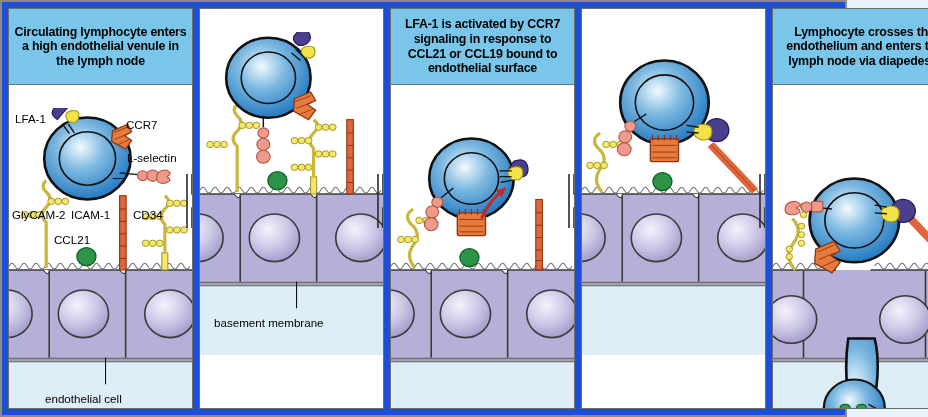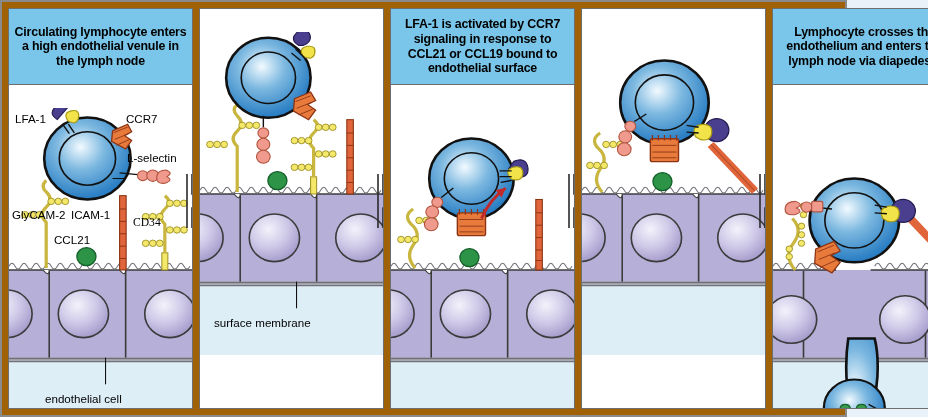--- a/index.html
+++ b/index.html
@@ -5,21 +5,21 @@
   html,body{margin:0;padding:0;}
   body{
     width:928px;height:417px;overflow:hidden;
     background:#e8f2f8;
     font-family:"Liberation Sans", sans-serif;
   }
   .figure{
     position:relative;width:847px;height:417px;
     box-sizing:border-box;
     border:2px solid #8a8a8a;
-    background:#a16207;
+    background:#1d4ed8;
   }
   .panels{
     position:absolute;inset:0;
     display:flex;
   }
   .panel{
     position:relative;
     width:185px;
     flex:0 0 185px;
     box-sizing:border-box;
@@ -198,26 +198,26 @@
           </g>
 
           <g stroke="#111" stroke-width="1.1" fill="none">
             <path d="M103,74 L116,74"></path>
             <path d="M96,262 L96,290"></path>
           </g>
         </svg>
         </div>
 
         <span class="lbl" style="left:6px;top:4px;">LFA-1</span>
-        <span class="lbl" style="left:117px;top:4px;text-align:center;">CCR7</span>
+        <span class="lbl" style="left:117px;top:10px;text-align:center;">CCR7</span>
         <span class="lbl" style="left:118px;top:43px;text-align:right;">L-selectin</span>
 
         <span class="lbl" style="left:3px;top:100px;">GlyCAM-2</span>
         <span class="lbl" style="left:62px;top:100px;text-align:right;">ICAM-1</span>
-        <span class="lbl" style="left:124px;top:108px;font-family:Liberation Serif, serif;">CD34</span>
+        <span class="lbl" style="left:124px;top:100px;">CD34</span>
         <span class="lbl" style="left:45px;top:125px;">CCL21</span>
 
         <span class="lbl" style="left:36px;top:284px;">endothelial cell</span>
         <span class="lbl" style="left:44px;top:312px;">Lymph node</span>
       </div>
 
       <div class="chev" style="left:176px;">
         <svg viewBox="0 0 24 58" width="24" height="58">
           <path d="M2,2 L2,56 M7,2 L7,22 L20,29 L7,36 L7,56" fill="#ffffff" stroke="#2b2b2b" stroke-width="1.6" stroke-linejoin="miter"></path>
         </svg>
@@ -311,21 +311,21 @@
               <circle cx="63" cy="118" r="6.4" fill="#ef9a8c" stroke="#b2543f" stroke-width="1.1"></circle>
               <circle cx="63" cy="131" r="6.8" fill="#ef9a8c" stroke="#b2543f" stroke-width="1.1"></circle>
             </g>
           </g>
 
           <g stroke="#111" stroke-width="1.1" fill="none">
             <path d="M96,262 L96,290"></path>
           </g>
         </svg>
         </div>
-        <span class="lbl" style="left:14px;top:284px;">surface membrane</span>
+        <span class="lbl" style="left:14px;top:284px;">basement membrane</span>
       </div>
 
       <div class="chev" style="left:176px;">
         <svg viewBox="0 0 24 58" width="24" height="58">
           <path d="M2,2 L2,56 M7,2 L7,22 L20,29 L7,36 L7,56" fill="#ffffff" stroke="#2b2b2b" stroke-width="1.6"></path>
         </svg>
       </div>
     </div>
 
     <div class="panel">

